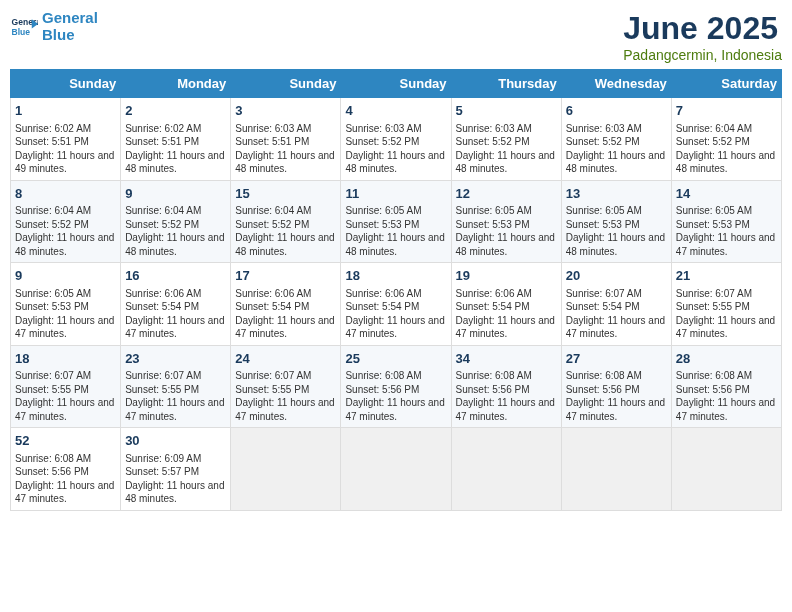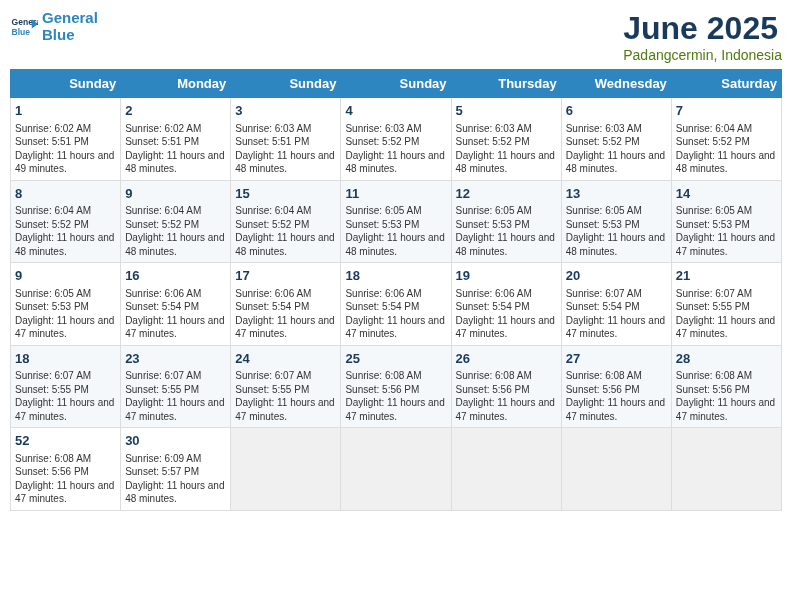--- a/index.html
+++ b/index.html
@@ -151,21 +151,21 @@
         <td><span class="day-num">18</span><span>Sunrise: 6:06 AM<br>Sunset: 5:54 PM<br>Daylight: 11 hours and 47 minutes.</span></td>
         <td><span class="day-num">19</span><span>Sunrise: 6:06 AM<br>Sunset: 5:54 PM<br>Daylight: 11 hours and 47 minutes.</span></td>
         <td><span class="day-num">20</span><span>Sunrise: 6:07 AM<br>Sunset: 5:54 PM<br>Daylight: 11 hours and 47 minutes.</span></td>
         <td><span class="day-num">21</span><span>Sunrise: 6:07 AM<br>Sunset: 5:55 PM<br>Daylight: 11 hours and 47 minutes.</span></td>
       </tr>
       <tr>
         <td><span class="day-num">18</span><span>Sunrise: 6:07 AM<br>Sunset: 5:55 PM<br>Daylight: 11 hours and 47 minutes.</span></td>
         <td><span class="day-num">23</span><span>Sunrise: 6:07 AM<br>Sunset: 5:55 PM<br>Daylight: 11 hours and 47 minutes.</span></td>
         <td><span class="day-num">24</span><span>Sunrise: 6:07 AM<br>Sunset: 5:55 PM<br>Daylight: 11 hours and 47 minutes.</span></td>
         <td><span class="day-num">25</span><span>Sunrise: 6:08 AM<br>Sunset: 5:56 PM<br>Daylight: 11 hours and 47 minutes.</span></td>
-        <td><span class="day-num">26</span><span>Sunrise: 6:08 AM<br>Sunset: 5:56 PM<br>Daylight: 11 hours and 47 minutes.</span></td>
+        <td><span class="day-num">34</span><span>Sunrise: 6:08 AM<br>Sunset: 5:56 PM<br>Daylight: 11 hours and 47 minutes.</span></td>
         <td><span class="day-num">27</span><span>Sunrise: 6:08 AM<br>Sunset: 5:56 PM<br>Daylight: 11 hours and 47 minutes.</span></td>
         <td><span class="day-num">28</span><span>Sunrise: 6:08 AM<br>Sunset: 5:56 PM<br>Daylight: 11 hours and 47 minutes.</span></td>
       </tr>
       <tr>
         <td><span class="day-num">52</span><span>Sunrise: 6:08 AM<br>Sunset: 5:56 PM<br>Daylight: 11 hours and 47 minutes.</span></td>
         <td><span class="day-num">30</span><span>Sunrise: 6:09 AM<br>Sunset: 5:57 PM<br>Daylight: 11 hours and 48 minutes.</span></td>
         <td class="empty-cell"></td>
         <td class="empty-cell"></td>
         <td class="empty-cell"></td>
         <td class="empty-cell"></td>

